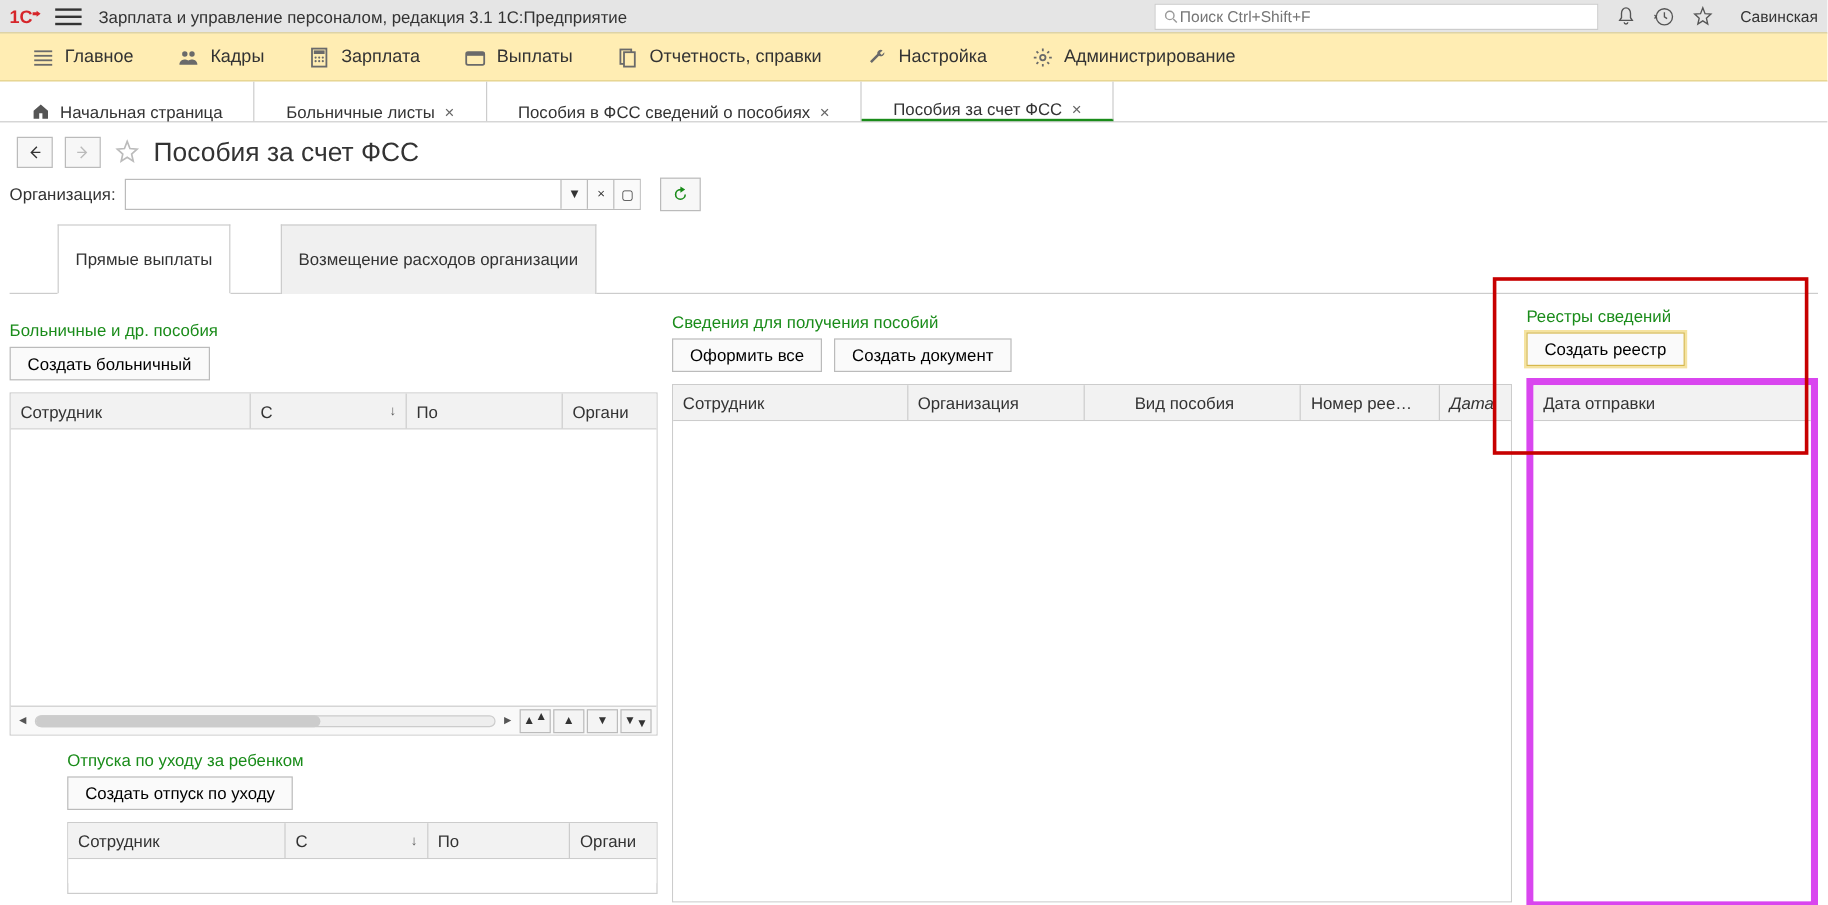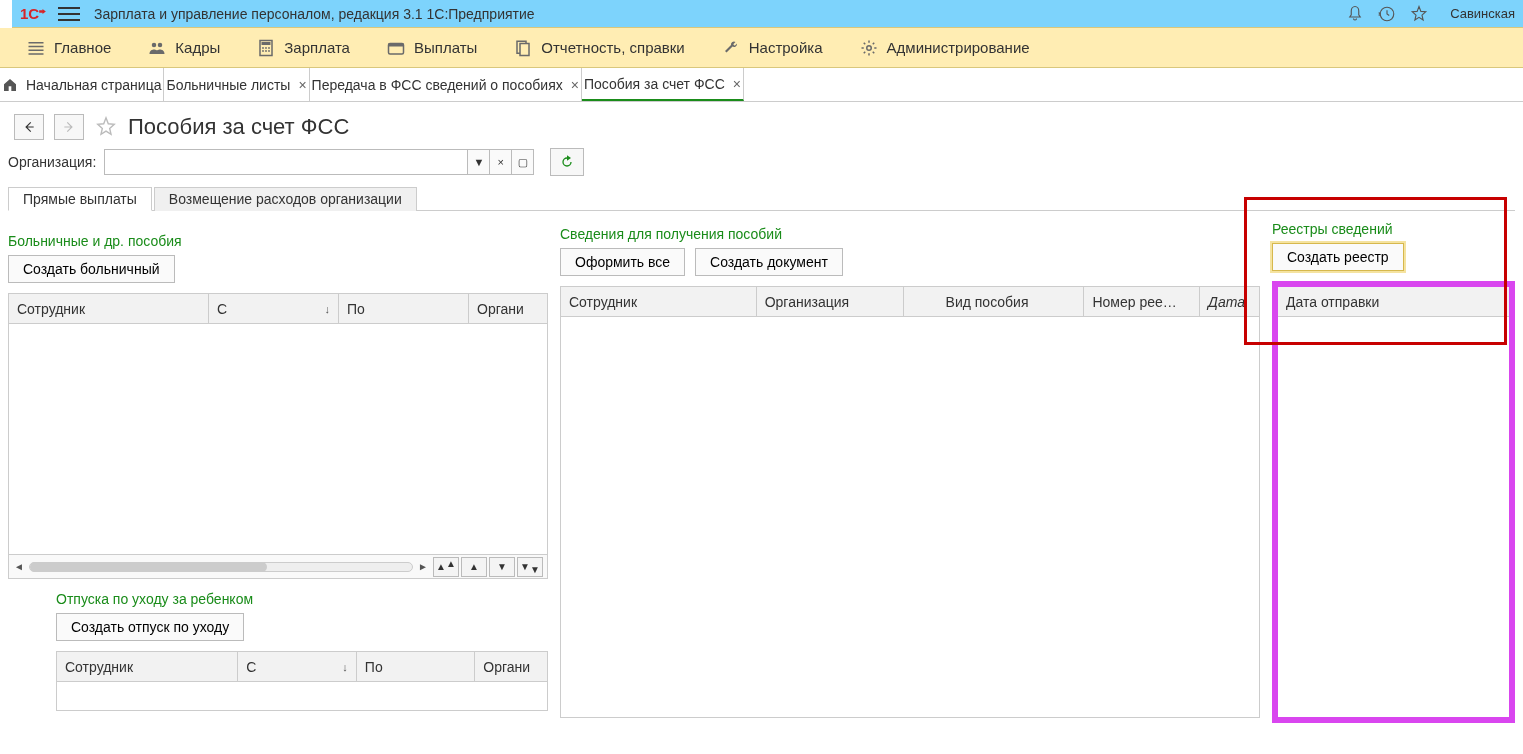--- a/index.html
+++ b/index.html
@@ -1,48 +1,48 @@
 <!DOCTYPE html>
 <html><head>
 <meta charset="utf-8">
 <style>
 * { box-sizing: border-box; margin: 0; padding: 0; }
 body { font-family: Arial, sans-serif; font-size: 14px; color: #333; background: #fff; width: 1523px; }
-.header-bar { background: #7dd3fc; height: 28px; display: flex; align-items: center; padding: 0 8px; border-bottom: 1px solid #d9c77c; margin-left: 12px; }
+.header-bar { background: #e5e5e5; height: 28px; display: flex; align-items: center; padding: 0 8px; border-bottom: 1px solid #d9c77c; }
 .logo-1c { color: #d6252a; font-weight: bold; font-size: 18px; margin-right: 8px; display: flex; align-items: center; }
 .hamburger { width: 22px; height: 18px; display: flex; flex-direction: column; justify-content: space-around; margin-right: 14px; cursor: pointer; }
 .hamburger span { height: 2px; background: #333; }
 .app-title { flex: 1; font-size: 14px; color: #333; }
 .search-box { width: 370px; height: 22px; background: #fff; border: 1px solid #ccc; display: flex; align-items: center; padding: 0 6px; }
 .search-box input { border: none; outline: none; flex: 1; font-size: 13px; color: #999; background: transparent; }
 .header-icons { display: flex; align-items: center; gap: 14px; margin-left: 14px; }
 .header-icons svg, .header-icons .icon { width: 18px; height: 18px; cursor: pointer; }
 .user-name { margin-left: 8px; font-size: 13px; }
 .main-menu { background: #ffedb3; height: 40px; display: flex; align-items: center; padding: 0 8px; border-bottom: 1px solid #d9c77c; }
 .menu-item { display: flex; align-items: center; gap: 8px; padding: 0 18px; height: 100%; cursor: pointer; font-size: 15px; }
 .menu-item svg { width: 20px; height: 18px; fill: #6a6a6a; }
 .tabs-bar { background: #fff; height: 34px; display: flex; align-items: stretch; border-bottom: 1px solid #ccc; }
-.tab { display: flex; align-items: center; gap: 8px; padding: 0 2px; border-right: 1px solid #ccc; cursor: pointer; font-size: 14px; }
+.tab { display: flex; align-items: flex-end; gap: 8px; padding: 0 26px; border-right: 1px solid #ccc; cursor: pointer; font-size: 14px; }
 .tab.home svg { width: 16px; height: 16px; }
 .tab.active { border-bottom: 2px solid #1a8c1a; }
 .tab .close { font-size: 14px; color: #666; cursor: pointer; }
 .page-header { display: flex; align-items: center; gap: 10px; padding: 12px 14px 8px 14px; }
 .nav-btn { width: 30px; height: 26px; border: 1px solid #bbb; background: #f7f7f7; display: flex; align-items: center; justify-content: center; cursor: pointer; }
 .nav-btn svg { width: 14px; height: 14px; }
 .star-btn { width: 24px; height: 24px; display: flex; align-items: center; justify-content: center; cursor: pointer; }
 .page-title { font-size: 22px; color: #333; }
 .filter-row { display: flex; align-items: center; gap: 8px; padding: 0 14px 10px 8px; }
 .filter-label { font-size: 14px; }
 .org-input { width: 430px; height: 26px; border: 1px solid #bbb; display: flex; align-items: center; }
 .org-input input { flex: 1; border: none; outline: none; padding: 0 6px; }
 .org-btn { width: 22px; height: 24px; border-left: 1px solid #bbb; display: flex; align-items: center; justify-content: center; cursor: pointer; font-size: 11px; background:#fafafa;}
 .refresh-btn { width: 34px; height: 28px; border: 1px solid #bbb; background: #f7f7f7; display: flex; align-items: center; justify-content: center; cursor: pointer; margin-left: 8px; }
 .refresh-btn svg { width: 16px; height: 16px; }
 .inner-tabs { display: flex; border-bottom: 1px solid #ccc; margin: 0 8px; }
-.inner-tab { padding: 3px 14px; border: 1px solid #ccc; border-bottom: none; background: #f0f0f0; cursor: pointer; font-size: 14px; margin-right: 2px; position: relative; top: 1px; }
+.inner-tab { padding: 20px 14px; border: 1px solid #ccc; border-bottom: none; background: #f0f0f0; cursor: pointer; font-size: 14px; margin-right: 2px; position: relative; top: 1px; margin-left: 40px; }
 .inner-tab.active { background: #fff; border-bottom: 1px solid #fff; }
 .panels { display: flex; gap: 12px; padding: 10px 8px 8px 8px; align-items: center; }
 .panel-left { width: 540px; }
 .panel-mid { width: 700px; }
 .panel-right { width: 268px; }
 .section-title { color: #1a8c1a; font-size: 14px; margin-bottom: 6px; }
 .cmd-row { display: flex; gap: 10px; margin-bottom: 10px; }
 .btn { height: 28px; padding: 0 14px; border: 1px solid #bbb; background: #fafafa; cursor: pointer; font-size: 14px; display: inline-flex; align-items: center; }
 .btn.focus { border: 1px solid #d6b84d; box-shadow: 0 0 0 2px #f5e3a0; }
 .grid { border: 1px solid #ccc; min-height: 220px; position: relative; }
@@ -73,20 +73,27 @@
         <text x="0" y="18" font-size="18" font-weight="bold" fill="#d6252a">1С</text>
         <path d="M28 12 L20 6 L20 9 L12 9 L12 15 L20 15 L20 18 Z" fill="#d6252a" transform="scale(0.5) translate(34,6)"></path>
       </svg>
   </div>
   <div class="hamburger">
       <span></span>
       <span></span>
       <span></span>
     </div>
   <div class="app-title">Зарплата и управление персоналом, редакция 3.1 1С:Предприятие</div>
+  <div class="search-box">
+    <svg viewBox="0 0 24 24" width="14" height="14">
+        <circle cx="10" cy="10" r="6" stroke="#999" stroke-width="2" fill="none"></circle>
+        <line x1="15" y1="15" x2="20" y2="20" stroke="#999" stroke-width="2"></line>
+      </svg>
+    <input type="text" placeholder="Поиск Ctrl+Shift+F" style="">
+  </div>
   <div class="header-icons">
     <svg viewBox="0 0 24 24">
         <path d="M12 2 C9 2 7 5 7 8 L7 13 L5 16 L19 16 L17 13 L17 8 C17 5 15 2 12 2 M10 18 A2 2 0 0 0 14 18" stroke="#555" stroke-width="1.5" fill="none"></path>
       </svg>
     <svg viewBox="0 0 24 24">
         <circle cx="12" cy="12" r="9" stroke="#555" stroke-width="1.5" fill="none"></circle>
         <path d="M12 7 L12 12 L15 14" stroke="#555" stroke-width="1.5" fill="none"></path>
         <path d="M3 12 L1 10 M3 12 L1 14" stroke="#555" stroke-width="1.5"></path>
       </svg>
     <svg viewBox="0 0 24 24">
@@ -161,21 +168,21 @@
     <svg viewBox="0 0 24 24">
         <path d="M3 11 L12 3 L21 11 L21 21 L14 21 L14 14 L10 14 L10 21 L3 21 Z" fill="#555"></path>
       </svg>
     <span>Начальная страница</span>
   </div>
   <div class="tab">
     <span>Больничные листы</span>
     <span class="close">×</span>
   </div>
   <div class="tab">
-    <span>Передача в ФСС сведений о пособиях</span>
+    <span>Пособия в ФСС сведений о пособиях</span>
     <span class="close">×</span>
   </div>
   <div class="tab active">
     <span>Пособия за счет ФСС</span>
     <span class="close">×</span>
   </div>
 </div>
 
 <div class="page-header">
   <div class="nav-btn">

